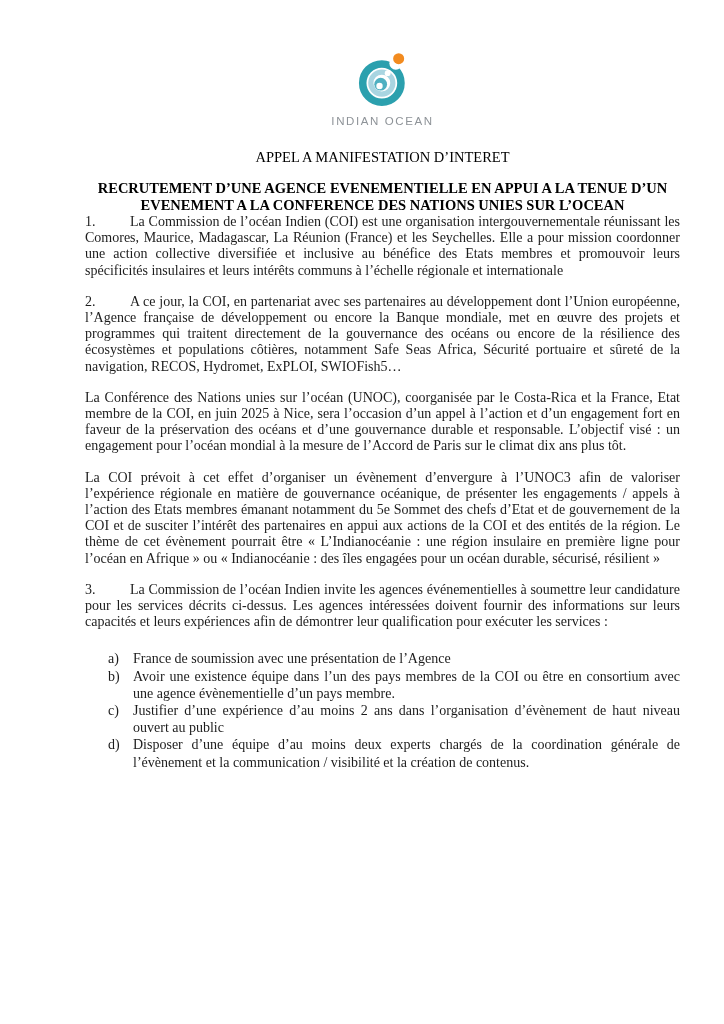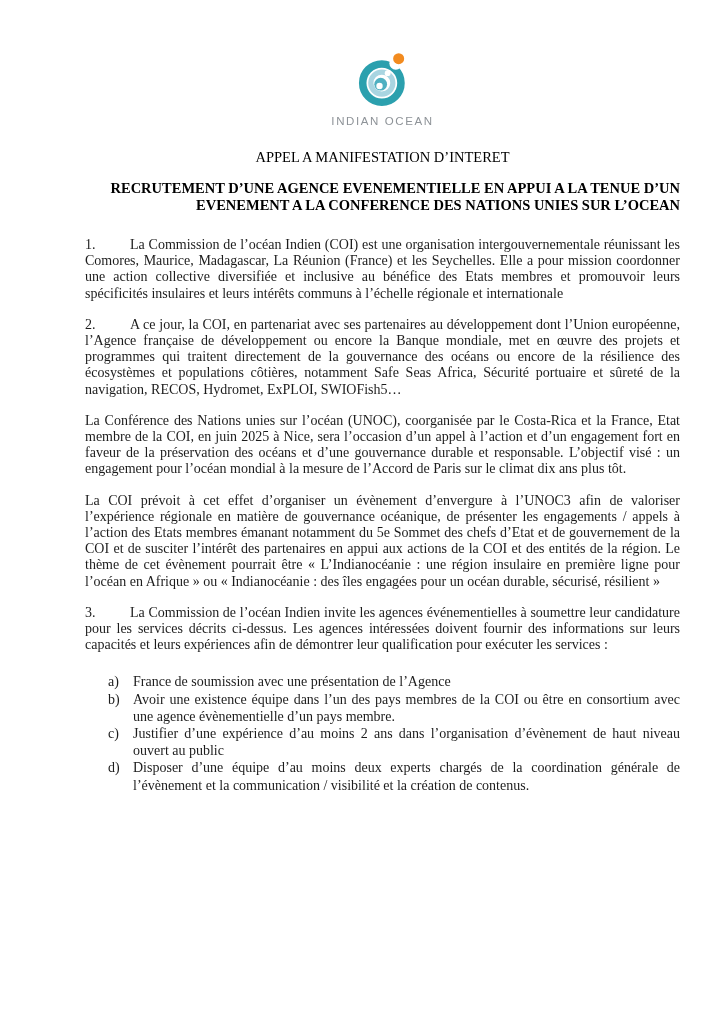--- a/index.html
+++ b/index.html
@@ -48,30 +48,30 @@
   
   .doc-title {
     text-align: center;
     font-weight: normal;
     font-size: 14.5px;
     line-height: 17px;
     color: #000;
   }
   .doc-title.first { margin-top: 4px; }
   .doc-subtitle {
-    text-align: right;
+    text-align: center;
     font-weight: bold;
     font-size: 14.5px;
     line-height: 17px;
     color: #000;
     margin-top: 14px;
   }
 
   
-  .body-text { margin-top: 23px; }
+  .body-text { margin-top: 0; }
   .para {
     font-size: 14px;
     line-height: 16.2px;
     text-align: justify;
     margin-bottom: 15px;
   }
   .para-num {
     display: inline-block;
     width: 45px;
   }

